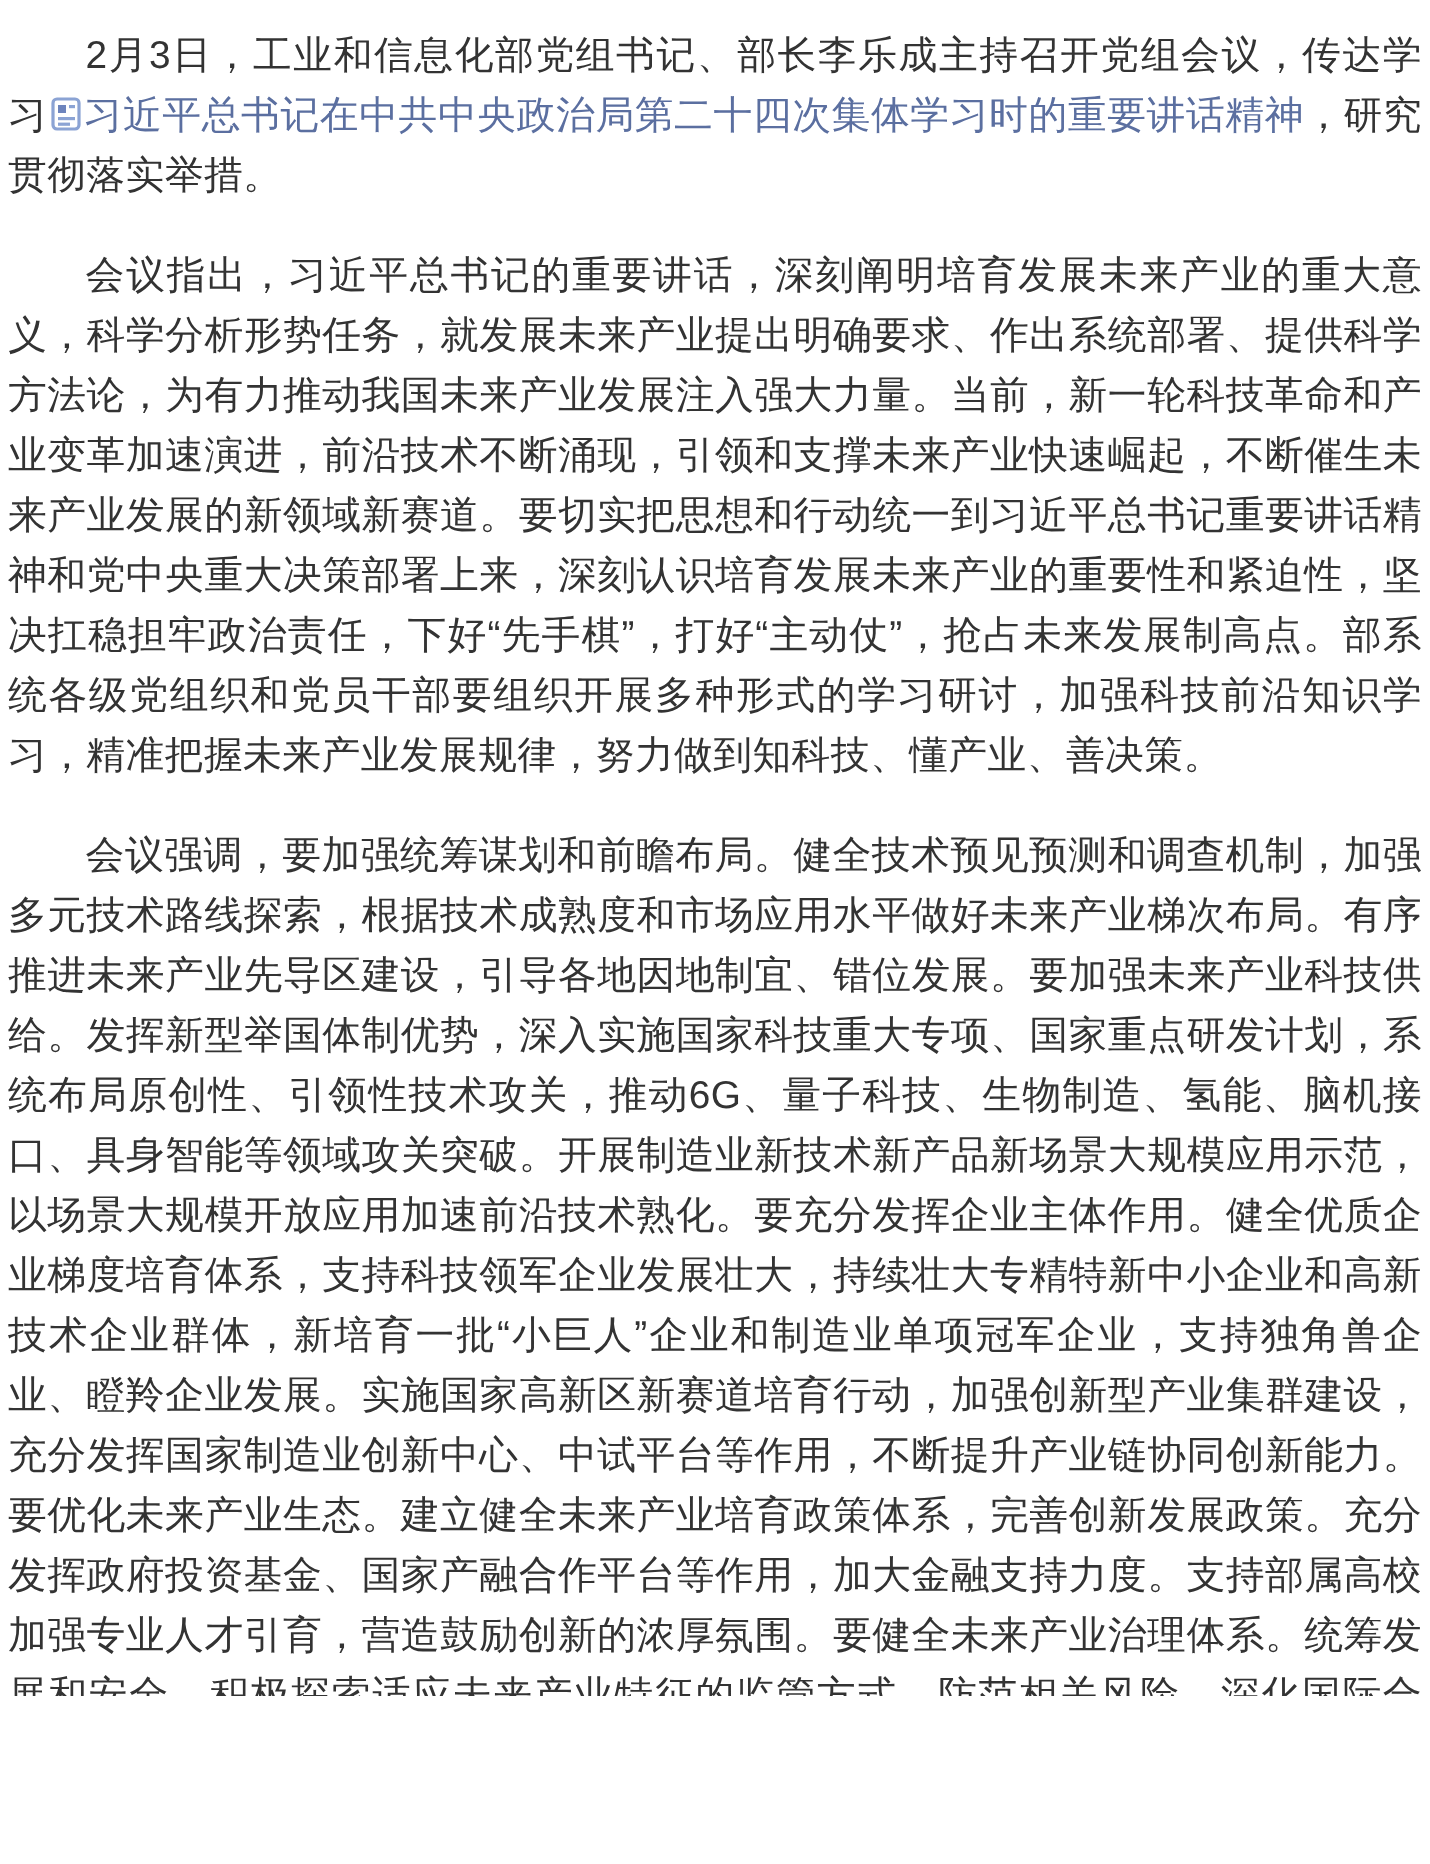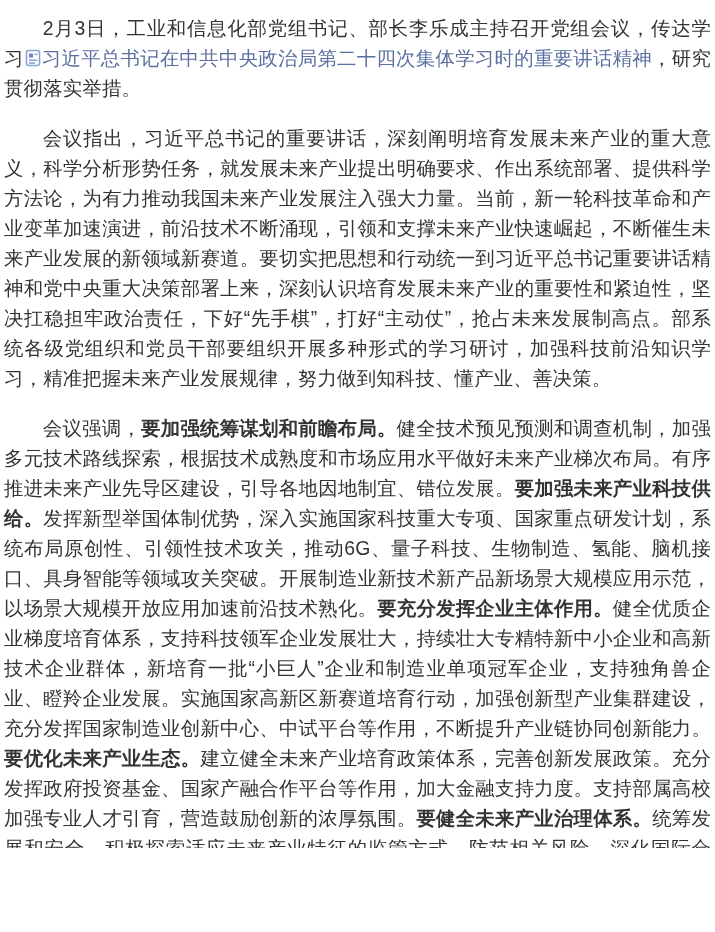--- a/index.html
+++ b/index.html
@@ -19,21 +19,21 @@
   .para {
     margin: 0 0 20px 0;
     font-size: 19.4px;
     line-height: 30px;
     color: var(--text-color, #333333);
     text-indent: 2em;
     text-align: justify;
     letter-spacing: 0.2px;
   }
   .para .bold {
-    font-weight: bold;
+    font-weight: normal;
     color: var(--text-color, #333333);
   }
   .para .link {
     color: var(--link-color, #5b6fa0);
     cursor: pointer;
   }
   .doc-icon {
     display: inline-block;
     width: 16px;
     height: 18px;

